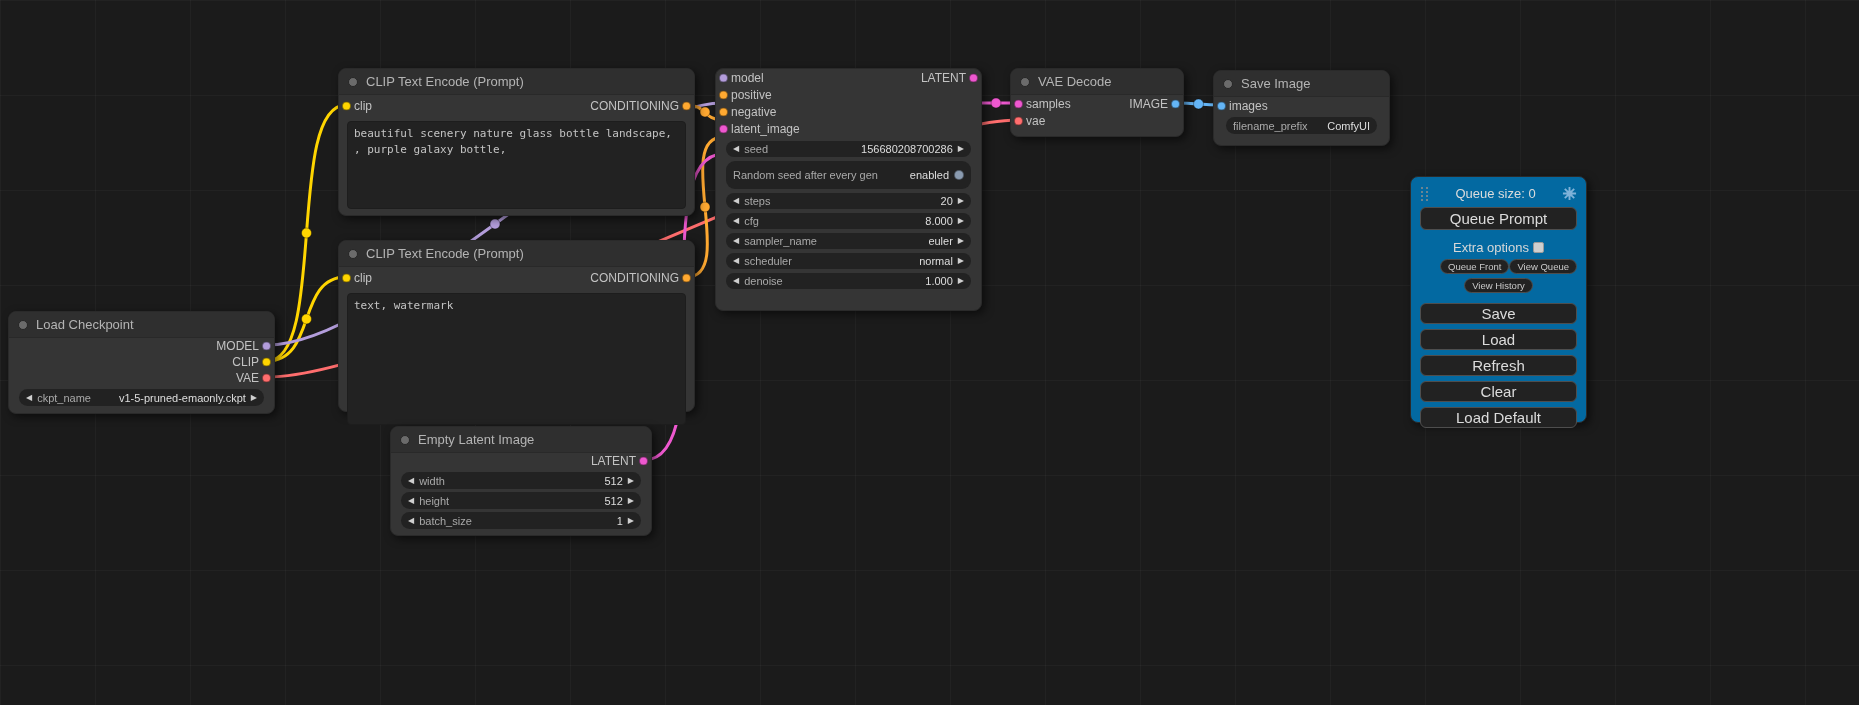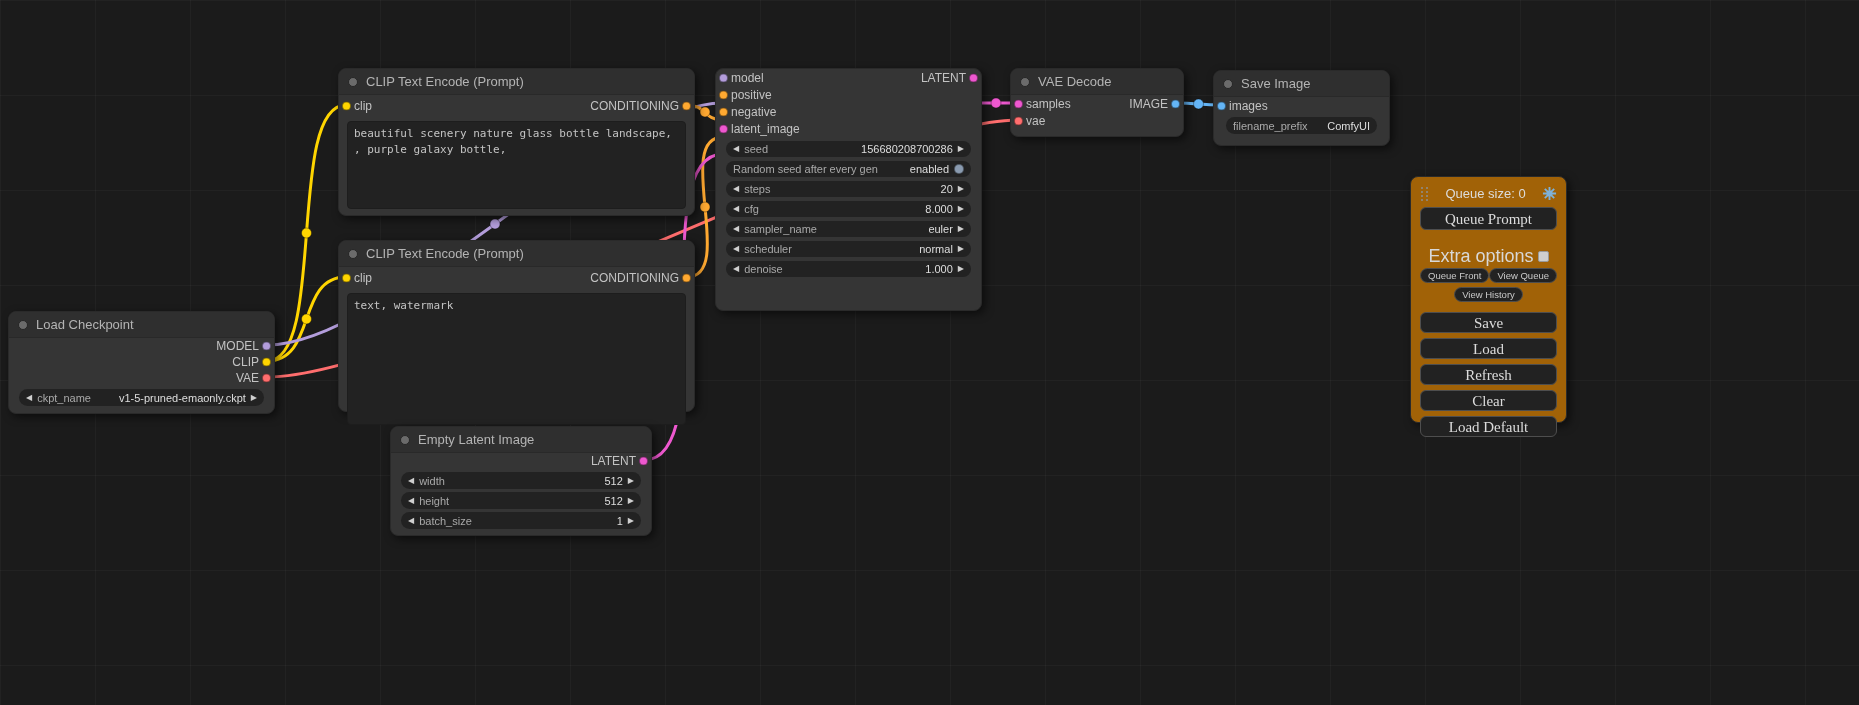--- a/index.html
+++ b/index.html
@@ -42,43 +42,43 @@
   .warrow{color:#cfcfcf;font-size:8px;line-height:1;flex:none}
   .knob{width:10px;height:10px;border-radius:50%;flex:none;border:1px solid rgba(0,0,0,.4)}
   .ntext{
     display:block;margin:4px 8px;width:calc(100% - 16px);
     background:#222;border:1px solid #1d1d1d;border-radius:4px;
     color:#c4c4c4;font:11px "DejaVu Sans Mono",monospace;
     padding:4px 6px;resize:none;outline:none;line-height:1.45;
   }
 
   .menu{
-    position:absolute;z-index:3;left:1410px;top:176px;width:157px;height:247px;
-    background:#a16207;border:1px solid #2a2a2a;border-radius:8px;
+    position:absolute;z-index:3;left:1410px;top:176px;width:177px;height:247px;
+    background:#0369a1;border:1px solid #2a2a2a;border-radius:8px;
     box-shadow:3px 3px 9px rgba(0,0,0,.55);
     padding:8px 9px;color:#ddd;
   }
   .mhead{display:flex;align-items:center;justify-content:space-between;height:16px}
   .qsize{font-size:13px;color:#dcdcdc}
   .drag-dots{width:9px;height:15px;position:relative;flex:none;cursor:grab}
   .drag-dots::before{
     content:"";position:absolute;left:1px;top:1px;width:2px;height:2px;border-radius:50%;background:#8f8f8f;
     box-shadow:0 4px 0 #8f8f8f,0 8px 0 #8f8f8f,0 12px 0 #8f8f8f,
                5px 0 0 #8f8f8f,5px 4px 0 #8f8f8f,5px 8px 0 #8f8f8f,5px 12px 0 #8f8f8f;
   }
   .btn{
     display:block;width:100%;height:21px;line-height:18px;
     background:#222;border:1px solid #4e4e4e;border-radius:6px;
     color:#dcdcdc;font-size:15px;text-align:center;cursor:pointer;
-    font-family:Liberation Serif, serif;
+    font-family:Liberation Sans, sans-serif;
   }
   .btn.qp{height:23px;line-height:20px;margin-top:6px;font-size:15px}
   .btn.big{margin-top:5px}
   .btn.first{margin-top:10px}
-  .extra-row{margin-top:19px;height:14px;display:flex;align-items:center;justify-content:center;gap:4px;font-size:18px;color:#d8d8d8}
+  .extra-row{margin-top:10px;height:14px;display:flex;align-items:center;justify-content:center;gap:4px;font-size:13px;color:#d8d8d8}
   .checkbox{width:11px;height:11px;border:1px solid #9a9a9a;border-radius:2px;cursor:pointer}
   .pills{display:flex;margin-top:5px;justify-content:flex-end}
   .pills.center{margin-top:4px;justify-content:center}
   .pill{
     background:#222;border:1px solid #4e4e4e;border-radius:8px;
     color:#c9c9c9;font-size:9.5px;line-height:11px;padding:1px 7px;cursor:pointer;
     font-family:"Liberation Sans",sans-serif;
   }
 </style>
 </head>
@@ -206,21 +206,21 @@
   <div class="prow" style="height:17px">
     <span class="port in" style="background: rgb(238, 88, 207);"></span>
     <span>latent_image</span>
   </div>
   <div class="widget" style="height:16px;margin:4px 10px">
     <span class="warrow">◀</span>
     <span class="wname">seed</span>
     <span class="wval">156680208700286</span>
     <span class="warrow">▶</span>
   </div>
-  <div class="widget" style="height:16px;margin:4px 10px">
+  <div class="widget" style="height:28px;margin:4px 10px">
     <span class="wname">Random seed after every gen</span>
     <span class="wval">enabled</span>
     <span class="knob" style="background: rgb(138, 155, 176);"></span>
   </div>
   <div class="widget" style="height:16px;margin:4px 10px">
     <span class="warrow">◀</span>
     <span class="wname">steps</span>
     <span class="wval">20</span>
     <span class="warrow">▶</span>
   </div>

